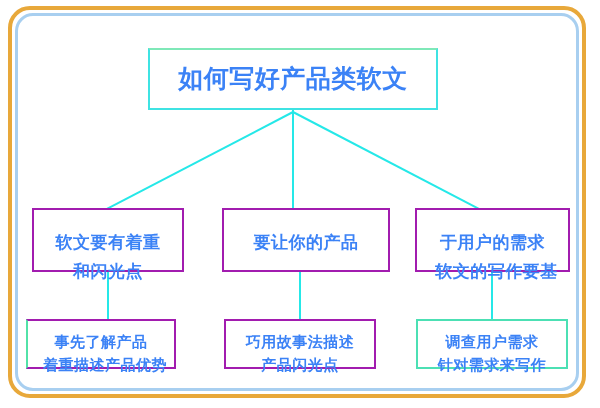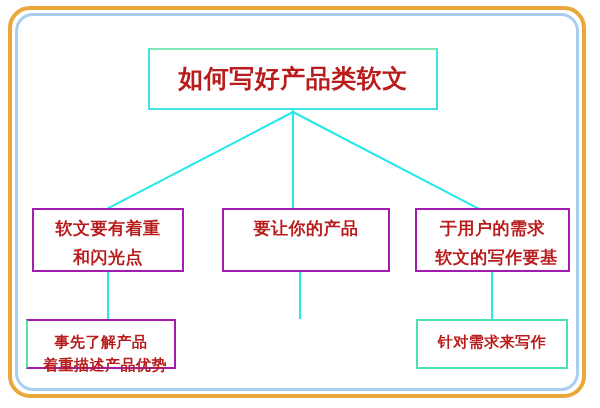--- a/index.html
+++ b/index.html
@@ -39,21 +39,21 @@
     border-radius: 18px;
     box-sizing: border-box;
     background: transparent;
   }
   
   .node {
     position: absolute;
     box-sizing: border-box;
     border: 2px solid #a21caf;
     background: #ffffff;
-    color: #b91c1c;
+    color: #3b82f6;
     font-weight: bold;
     text-align: center;
     white-space: nowrap;
     letter-spacing: 0.5px;
     z-index: 5;
   }
   .node .line {
     display: block;
     white-space: nowrap;
   }
@@ -67,21 +67,21 @@
     line-height: 58px;
     border-color: #3fe3e3;
     border-top-color: #7fe8b8;
   }
   
   .node-l2 {
     top: 208px;
     height: 64px;
     font-size: 17px;
     line-height: 29px;
-    padding-top: 4px;
+    padding-top: 18px;
   }
   .node-l2-a { left: 32px;  width: 152px; }
   .node-l2-b { left: 222px; width: 168px; }
   .node-l2-c { left: 415px; width: 155px; }
   
   .node-l3 {
     top: 319px;
     height: 50px;
     font-size: 15px;
     line-height: 23px;
@@ -136,17 +136,22 @@
   </div>
   <div class="node node-l2 node-l2-c">
     <span class="line">于用户的需求</span>
     <span class="line overflow-r">软文的写作要基</span>
   </div>
 
   <div class="node node-l3 node-l3-a">
     <span class="line">事先了解产品</span>
     <span class="line overflow-r">着重描述产品优势</span>
   </div>
+  <div class="node node-l3 node-l3-b">
+    <span class="line">巧用故事法描述</span>
+    <span class="line">产品闪光点</span>
+  </div>
   <div class="node node-l3 node-l3-c">
+    <span class="line">调查用户需求</span>
     <span class="line">针对需求来写作</span>
   </div>
 
 </div>
 
 </body></html>

